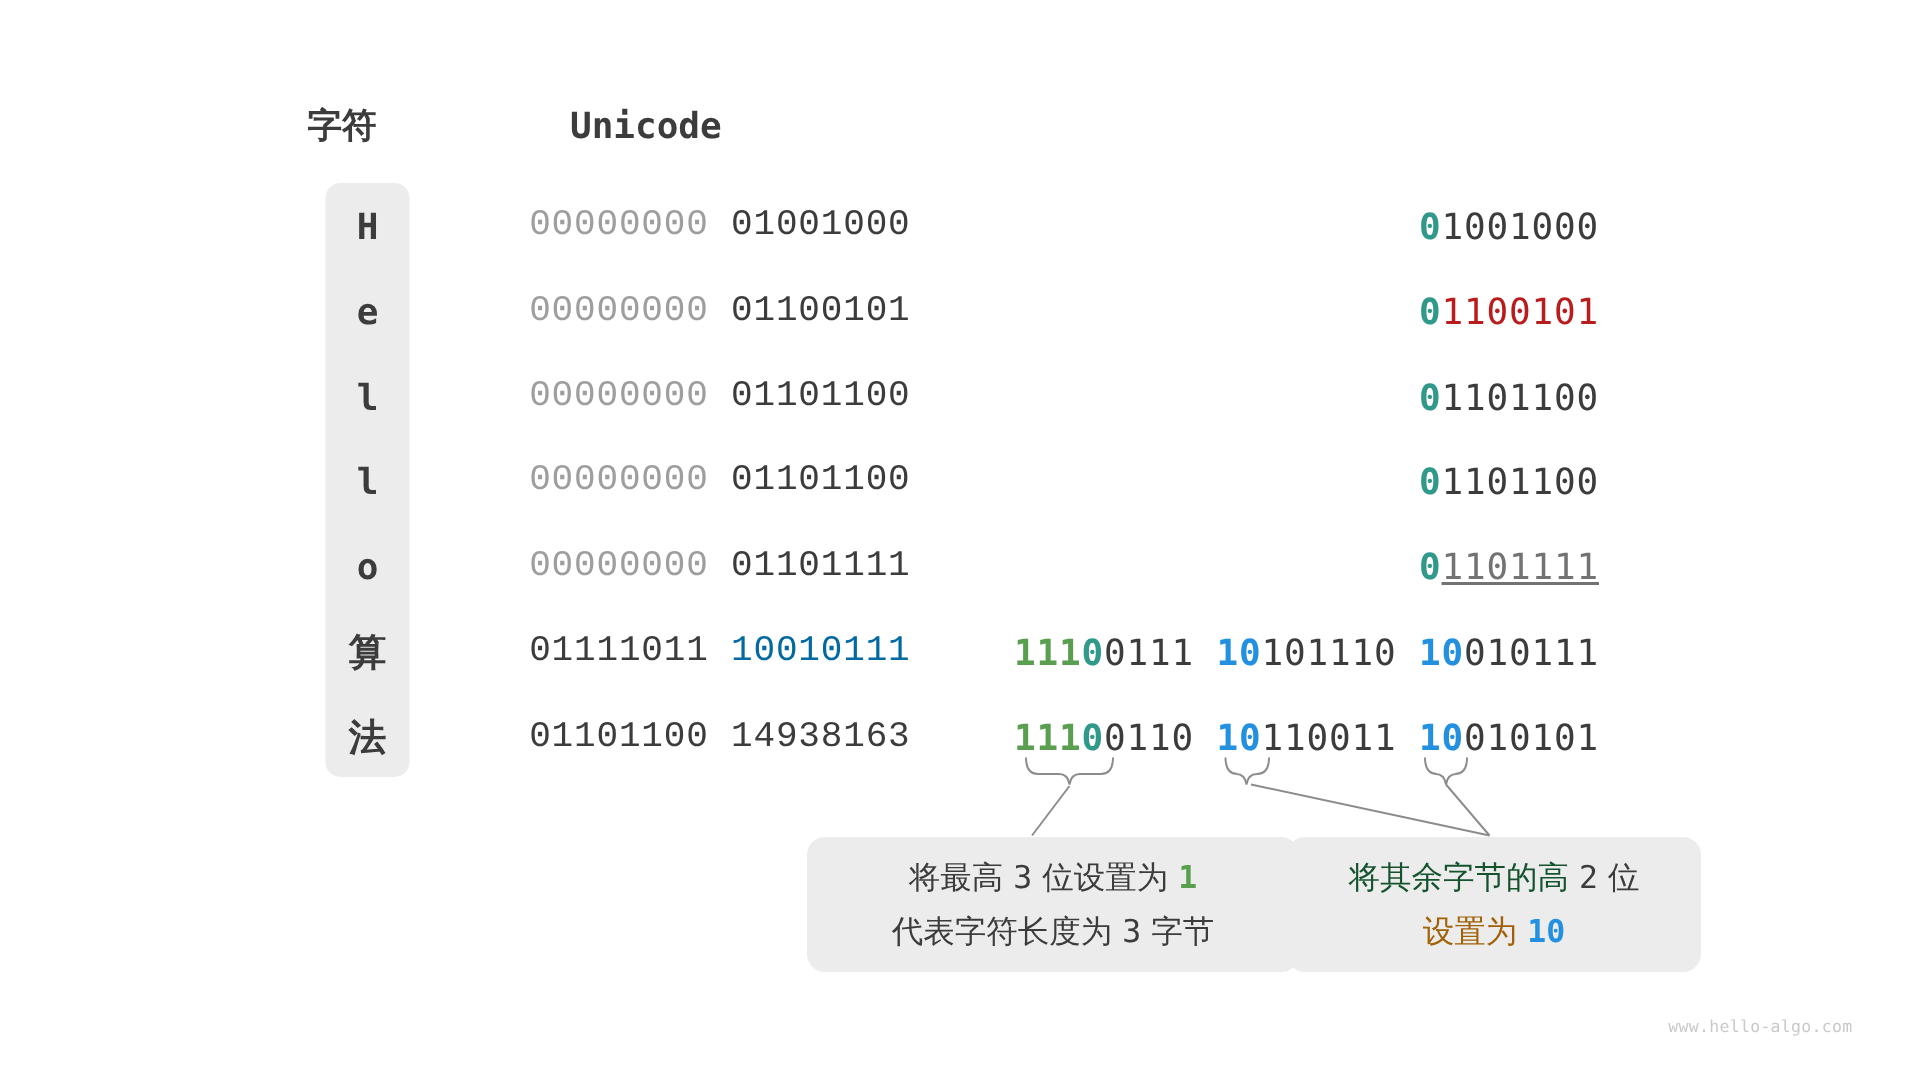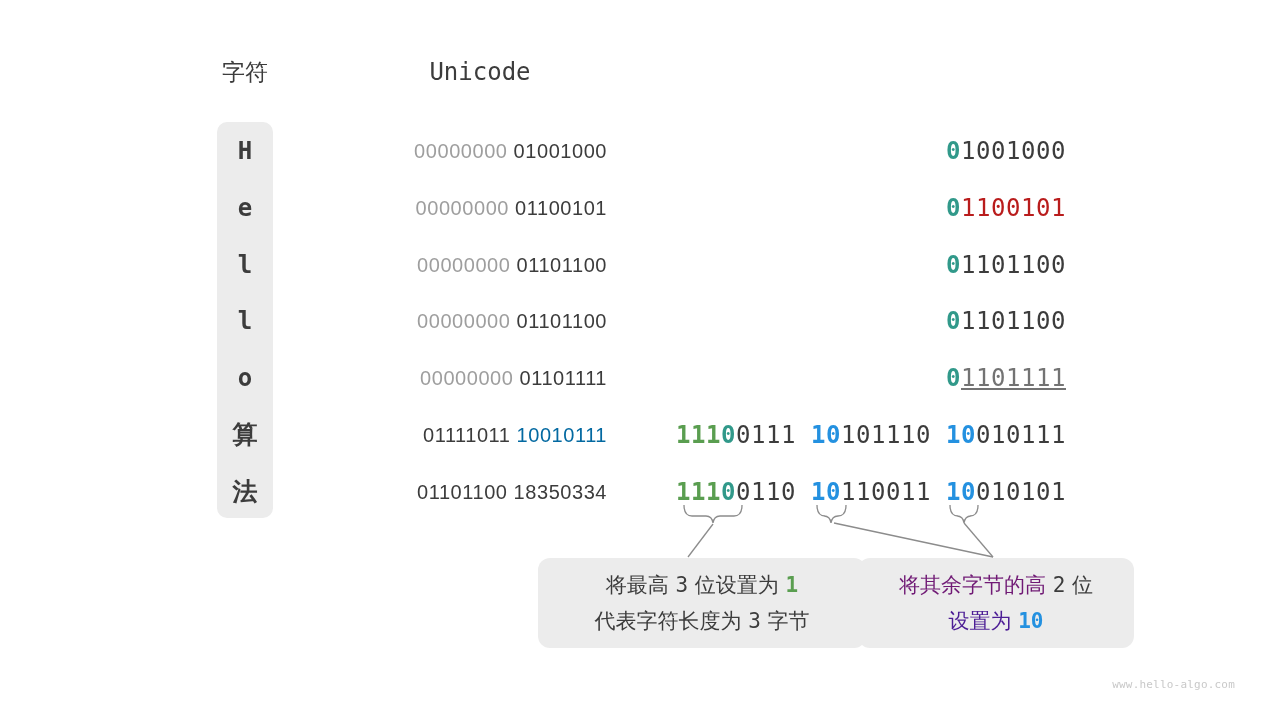--- a/index.html
+++ b/index.html
@@ -3,31 +3,31 @@
 <meta charset="utf-8">
 <style>
   html,body{margin:0;padding:0;background:#ffffff;}
   .stage{
     position:relative;width:1280px;height:720px;background:#ffffff;overflow:hidden;
     font-family:"DejaVu Sans",sans-serif;color:#3c3c3c;
   }
   .mono{font-family:"DejaVu Sans Mono",monospace;}
   .sans{font-family:"DejaVu Sans",sans-serif;}
   
-  .hdr{position:absolute;top:56px;height:32px;line-height:32px;font-weight:normal;font-size:23px;text-align:center;}
+  .hdr{position:absolute;top:68px;height:32px;line-height:32px;font-weight:bold;font-size:23px;}
   #hdr-char{left:205px;width:80px;}
   #hdr-unicode{left:380px;width:200px;font-family:"DejaVu Sans Mono",monospace;font-size:24px;}
   #hdr-utf8{left:774px;width:200px;font-family:"DejaVu Sans Mono",monospace;font-size:24px;}
   
   .char-col-bg{position:absolute;left:217px;top:122px;width:56px;height:396px;background:#ececec;border-radius:10px;}
   
   .row{position:absolute;left:0;width:1280px;height:32px;line-height:32px;}
   .cell-char{position:absolute;left:217px;width:56px;text-align:center;font-weight:bold;font-size:25px;}
   .cell-char.mono{font-size:24px;}
-  .cell-unicode{position:absolute;left:280px;width:327px;text-align:right;font-size:20px;letter-spacing:0.55px;font-family:Liberation Sans, sans-serif;white-space:pre;}
+  .cell-unicode{position:absolute;left:280px;width:327px;text-align:right;font-size:24px;letter-spacing:0.55px;font-family:Liberation Mono, monospace;white-space:pre;}
   .cell-utf8{position:absolute;left:599px;width:467px;text-align:right;font-size:24px;letter-spacing:0.55px;font-family:"DejaVu Sans Mono",monospace;white-space:pre;}
   
   .callout{position:absolute;top:558px;height:90px;background:#ececec;border-radius:12px;
     display:flex;flex-direction:column;justify-content:center;align-items:center;
     font-size:21px;line-height:36px;}
   #callout-left{left:538px;width:328px;}
   #callout-right{left:858px;width:276px;}
   .callout .num{font-family:"DejaVu Sans Mono",monospace;font-size:21px;}
   .overlay-svg{position:absolute;left:0;top:0;pointer-events:none;}
   .watermark{position:absolute;right:45px;top:678px;font-family:"DejaVu Sans Mono",monospace;
@@ -69,21 +69,21 @@
         <div class="cell-unicode"><span style="color: rgb(158, 158, 158);">00000000</span><span style="color: rgb(60, 60, 60);"> </span><span style="color: rgb(60, 60, 60);">01101111</span></div>
         <div class="cell-utf8"><span style="color: rgb(49, 153, 138); font-weight: bold;">0</span><span style="color: #737373; text-decoration: underline;">1101111</span></div>
       </div>
       <div class="row" style="top: 419px;">
         <div class="cell-char sans">算</div>
         <div class="cell-unicode"><span style="color: rgb(60, 60, 60);">01111011</span><span style="color: rgb(60, 60, 60);"> </span><span style="color: #0369a1;">10010111</span></div>
         <div class="cell-utf8"><span style="color: rgb(90, 158, 80); font-weight: bold;">111</span><span style="color: rgb(49, 153, 138); font-weight: bold;">0</span><span style="color: rgb(60, 60, 60);">0111</span><span style="color: rgb(60, 60, 60);"> </span><span style="color: rgb(36, 145, 224); font-weight: bold;">10</span><span style="color: rgb(60, 60, 60);">101110</span><span style="color: rgb(60, 60, 60);"> </span><span style="color: rgb(36, 145, 224); font-weight: bold;">10</span><span style="color: rgb(60, 60, 60);">010111</span></div>
       </div>
       <div class="row" style="top: 476px;">
         <div class="cell-char sans">法</div>
-        <div class="cell-unicode"><span style="color: rgb(60, 60, 60);">01101100</span><span style="color: rgb(60, 60, 60);"> </span><span style="color: rgb(60, 60, 60);">18350334</span></div>
+        <div class="cell-unicode"><span style="color: rgb(60, 60, 60);">01101100</span><span style="color: rgb(60, 60, 60);"> </span><span style="color: rgb(60, 60, 60);">14938163</span></div>
         <div class="cell-utf8"><span style="color: rgb(90, 158, 80); font-weight: bold;">111</span><span style="color: rgb(49, 153, 138); font-weight: bold;">0</span><span style="color: rgb(60, 60, 60);">0110</span><span style="color: rgb(60, 60, 60);"> </span><span style="color: rgb(36, 145, 224); font-weight: bold;">10</span><span style="color: rgb(60, 60, 60);">110011</span><span style="color: rgb(60, 60, 60);"> </span><span style="color: rgb(36, 145, 224); font-weight: bold;">10</span><span style="color: rgb(60, 60, 60);">010101</span></div>
       </div>
     </div>
 
   <svg class="overlay-svg" id="overlay" width="1280" height="720" viewBox="0 0 1280 720">
       <path d="M 684 505 Q 684 516 692 516 L 706 516
              Q 712 516 713 523
              Q 714 516 720 516 L 734 516
              Q 742 516 742 505" fill="none" stroke="#8c8c8c" stroke-width="1.3"></path>
       <path d="M 817 505 Q 817 516 825 516 L 824 516
@@ -97,18 +97,18 @@
       <line x1="713" y1="524" x2="688" y2="557" stroke="#8c8c8c" stroke-width="1.3"></line>
       <line x1="834" y1="523" x2="993" y2="557" stroke="#8c8c8c" stroke-width="1.3"></line>
       <line x1="964" y1="523" x2="993" y2="557" stroke="#8c8c8c" stroke-width="1.3"></line>
     </svg>
 
   <div class="callout" id="callout-left" style="background: rgb(236, 236, 236);">
       <div><span class="sans" style="color: rgb(60, 60, 60);">将最高 </span><span class="num" style="color: rgb(60, 60, 60);">3</span><span class="sans" style="color: rgb(60, 60, 60);"> 位设置为 </span><span class="num" style="color: rgb(90, 158, 80); font-weight: bold;">1</span></div>
       <div><span class="sans" style="color: rgb(60, 60, 60);">代表字符长度为 </span><span class="num" style="color: rgb(60, 60, 60);">3</span><span class="sans" style="color: rgb(60, 60, 60); text-align: center;"> 字节</span></div>
     </div>
   <div class="callout" id="callout-right" style="background: rgb(236, 236, 236);">
-      <div><span class="sans" style="color: #701a75;">将其余字节的高 </span><span class="num" style="color: rgb(60, 60, 60);">2</span><span class="sans" style="color: rgb(60, 60, 60);"> 位</span></div>
-      <div><span class="sans" style="color: #4c1d95;">设置为 </span><span class="num" style="color: rgb(36, 145, 224); font-weight: bold;">10</span></div>
+      <div><span class="sans" style="color: #14532d;">将其余字节的高 </span><span class="num" style="color: rgb(60, 60, 60);">2</span><span class="sans" style="color: rgb(60, 60, 60);"> 位</span></div>
+      <div><span class="sans" style="color: #a16207;">设置为 </span><span class="num" style="color: rgb(36, 145, 224); font-weight: bold;">10</span></div>
     </div>
 
   <div class="watermark" style="color: rgb(201, 201, 201);">www.hello-algo.com</div>
 </div>
 
 </body></html>

